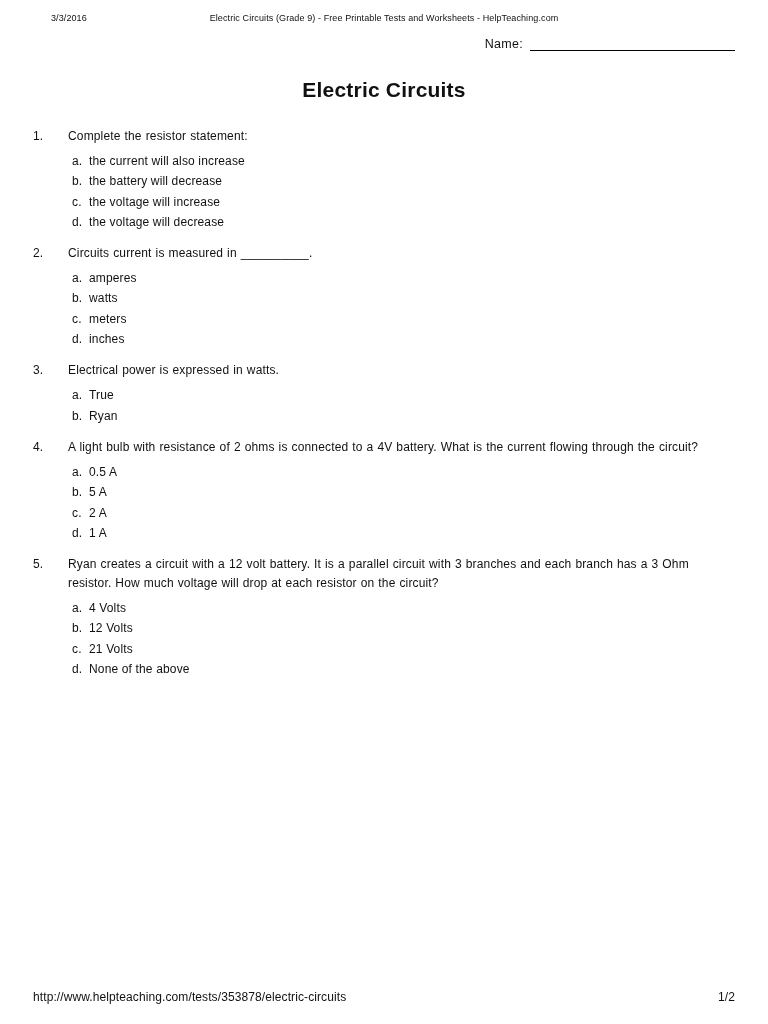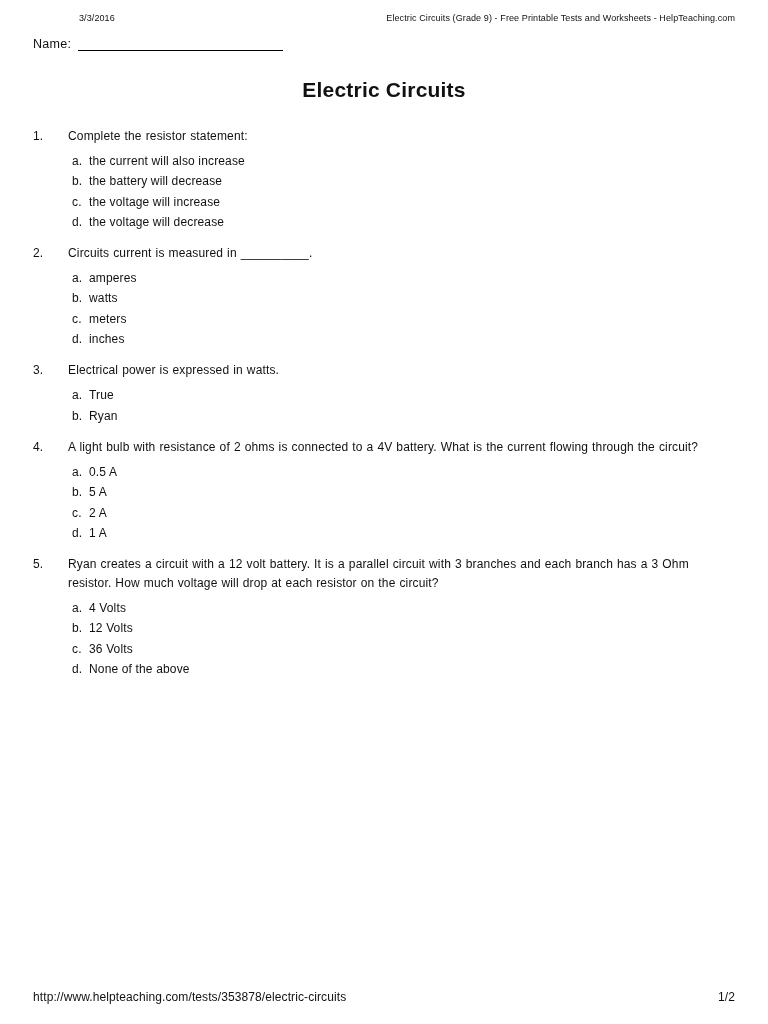--- a/index.html
+++ b/index.html
@@ -6,26 +6,26 @@
   body{
     width:768px;height:1024px;background:#ffffff;color:#111;
     font-family:"Liberation Sans","DejaVu Sans",sans-serif;
     position:relative;overflow:hidden;
   }
   .page{padding:0 33px;}
 
   
   .print-header{position:relative;padding-top:13px;font-size:9px;height:12px;
     letter-spacing:.1px;}
-  .ph-date{position:absolute;left:46px;top:13px;}
-  .ph-title{display:block;text-align:right;}
+  .ph-date{position:absolute;left:18px;top:13px;}
+  .ph-title{display:block;text-align:center;}
 
   
   .name-date-row{margin-top:12px;display:flex;justify-content:space-between;
-    font-size:12.5px;letter-spacing:.3px;align-items:flex-end;}
+    font-size:12.5px;letter-spacing:.3px;align-items:flex-end;flex-direction:column;}
   .nd-group{display:flex;align-items:flex-end;}
   .blank-line{display:inline-block;border-bottom:1.4px solid #000;height:13px;margin-left:7px;}
   .blank-name{width:205px;}
   .blank-date{width:208px;}
 
   
   .doc-title{margin-top:27px;text-align:center;font-size:21px;font-weight:700;
     letter-spacing:.2px;}
 
   
@@ -172,21 +172,21 @@
           <div class="choice">
             <span class="c-letter">a.</span>
             <span class="c-text">4 Volts</span>
           </div>
           <div class="choice">
             <span class="c-letter">b.</span>
             <span class="c-text">12 Volts</span>
           </div>
           <div class="choice">
             <span class="c-letter">c.</span>
-            <span class="c-text">36 Volts</span>
+            <span class="c-text">21 Volts</span>
           </div>
           <div class="choice">
             <span class="c-letter">d.</span>
             <span class="c-text">None of the above</span>
           </div>
         </div>
       </div>
     </div>
 
 </div>

